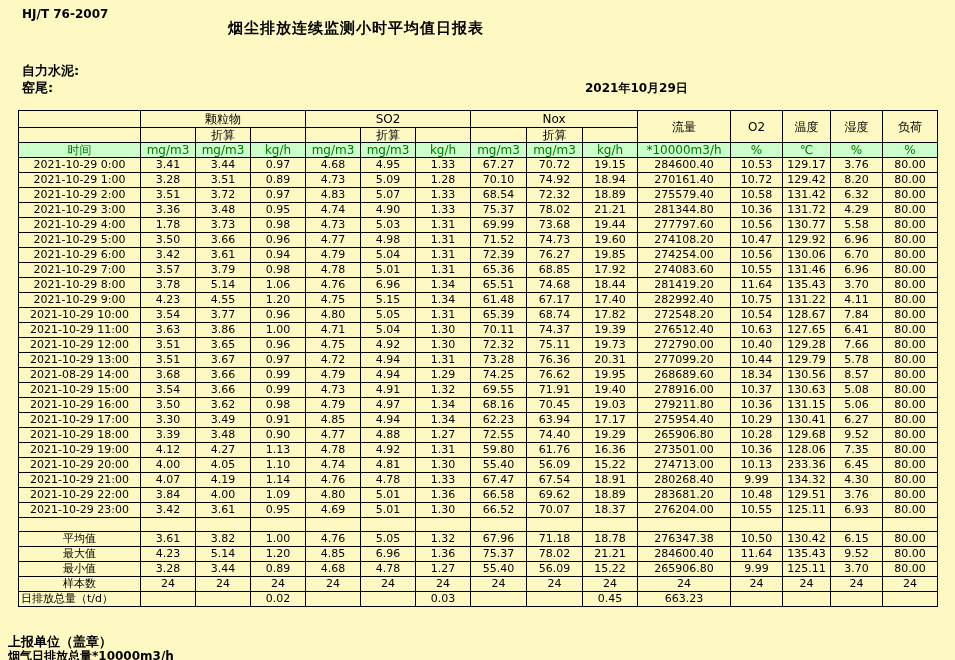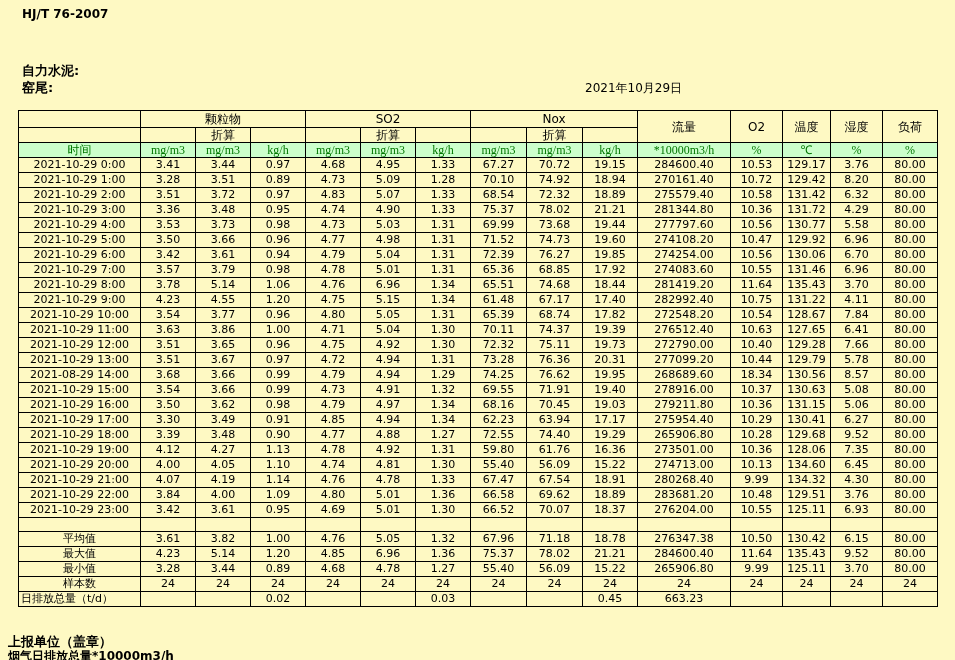--- a/index.html
+++ b/index.html
@@ -3,50 +3,51 @@
 <meta charset="utf-8">
 <style>
   * { box-sizing: border-box; }
   body { margin: 0; background: #fff; font-family: "DejaVu Sans", "Liberation Sans", sans-serif; color: #000; }
   .sheet { position: relative; width: 955px; height: 660px; background: #fef9c3; overflow: hidden; }
 
   .std-no   { position: absolute; left: 22px;  top: 7px;  font-size: 12px; font-weight: bold; }
   .title    { position: absolute; left: 228px; top: 19px; font-size: 15px; font-weight: bold; letter-spacing: 1px; }
   .company  { position: absolute; left: 22px;  top: 62px; font-size: 13px; font-weight: bold; }
   .location { position: absolute; left: 22px;  top: 79px; font-size: 13px; font-weight: bold; }
-  .date     { position: absolute; left: 585px; top: 80px; font-size: 12px; }
+  .date     { position: absolute; left: 585px; top: 80px; font-size: 12px; font-weight: bold; }
 
   .tbl-wrap { position: absolute; left: 18px; top: 110px; }
   table { border-collapse: collapse; table-layout: fixed; }
   td {
     border: 1px solid #000;
     text-align: center;
     vertical-align: middle;
     font-size: 11px;
     height: 14px;
     line-height: 14px;
     padding: 0;
     white-space: nowrap;
     overflow: hidden;
   }
   thead td { font-size: 12px; }
   thead tr.h1 td { height: 16px; line-height: 16px; }
-  .green { background: #ccffcc; color: #007700; font-family: Liberation Serif, serif; }
+  .green { background: #ccffcc; color: #007700; }
   td.left { text-align: left; padding-left: 2px; }
 
   .foot1 { position: absolute; left: 8px; top: 648px; font-size: 12px; font-weight: bold; }
   .foot2 { position: absolute; left: 8px; top: 633px; font-size: 13px; font-weight: bold; }
   .foot3 { position: absolute; left: 205px; top: 633px; font-size: 13px; font-weight: bold; margin-top: 34px; }
 </style>
 </head>
 <body>
 
 <div class="sheet">
 
   <div class="std-no">HJ/T 76-2007</div>
+  <div class="title">烟尘排放连续监测小时平均值日报表</div>
   <div class="company">自力水泥:</div>
   <div class="location">窑尾:</div>
   <div class="date">2021年10月29日</div>
 
   <div class="tbl-wrap">
     <table>
       <colgroup>
         <col style="width:122px">
           <col style="width:55px">
           <col style="width:55px">
@@ -169,21 +170,21 @@
             <td>78.02</td>
             <td>21.21</td>
             <td>281344.80</td>
             <td>10.36</td>
             <td>131.72</td>
             <td>4.29</td>
             <td>80.00</td>
           </tr>
           <tr>
             <td>2021-10-29 4:00</td>
-            <td>3.53</td>
+            <td>1.78</td>
             <td>3.73</td>
             <td>0.98</td>
             <td>4.73</td>
             <td>5.03</td>
             <td>1.31</td>
             <td>69.99</td>
             <td>73.68</td>
             <td>19.44</td>
             <td>277797.60</td>
             <td>10.56</td>
@@ -452,21 +453,21 @@
             <td>4.05</td>
             <td>1.10</td>
             <td>4.74</td>
             <td>4.81</td>
             <td>1.30</td>
             <td>55.40</td>
             <td>56.09</td>
             <td>15.22</td>
             <td>274713.00</td>
             <td>10.13</td>
-            <td>134.60</td>
+            <td>233.36</td>
             <td>6.45</td>
             <td>80.00</td>
           </tr>
           <tr>
             <td>2021-10-29 21:00</td>
             <td>4.07</td>
             <td>4.19</td>
             <td>1.14</td>
             <td>4.76</td>
             <td>4.78</td>

